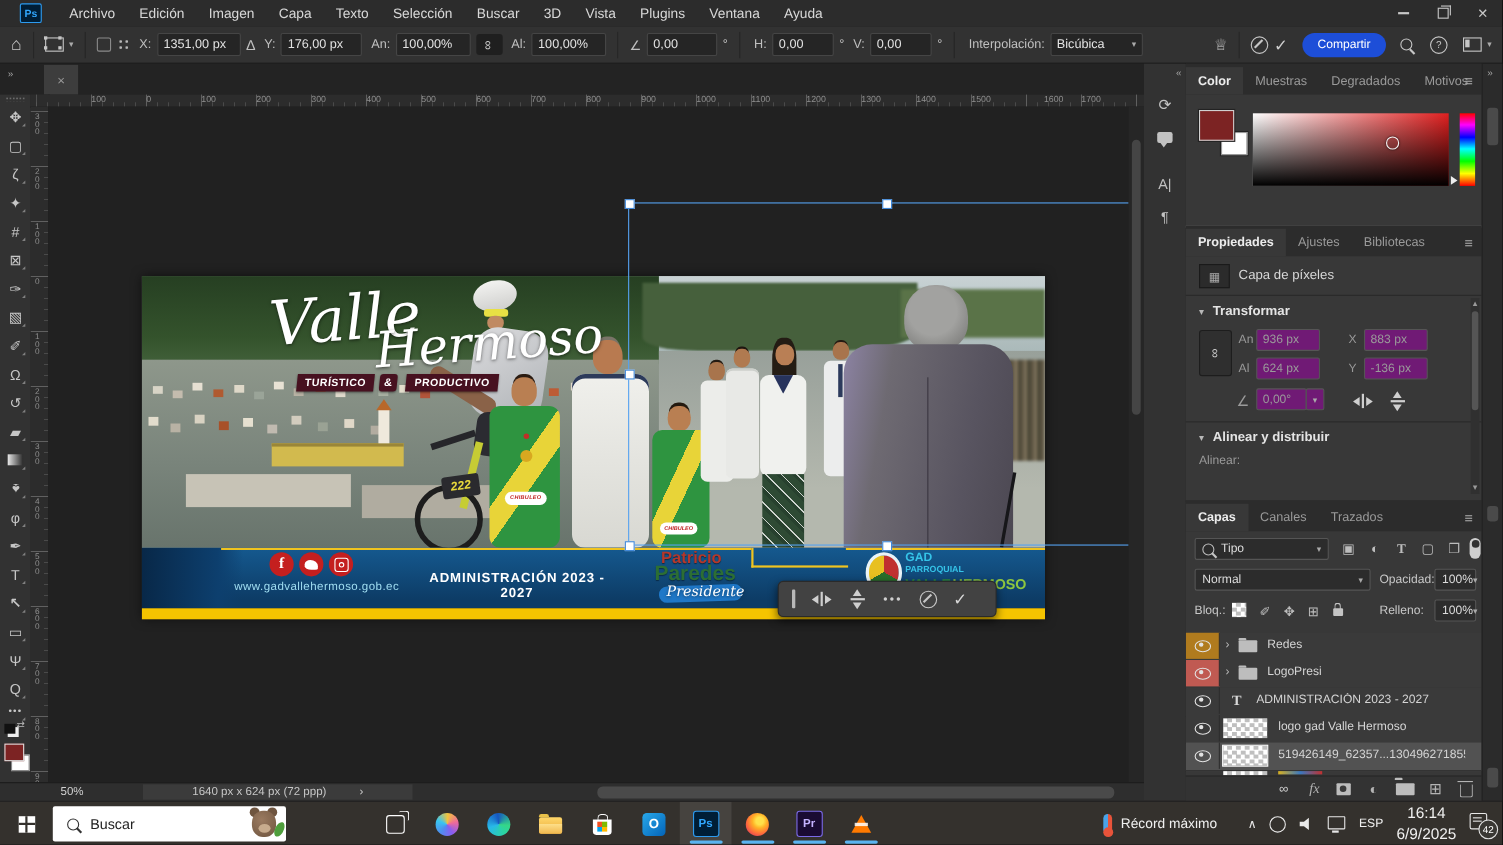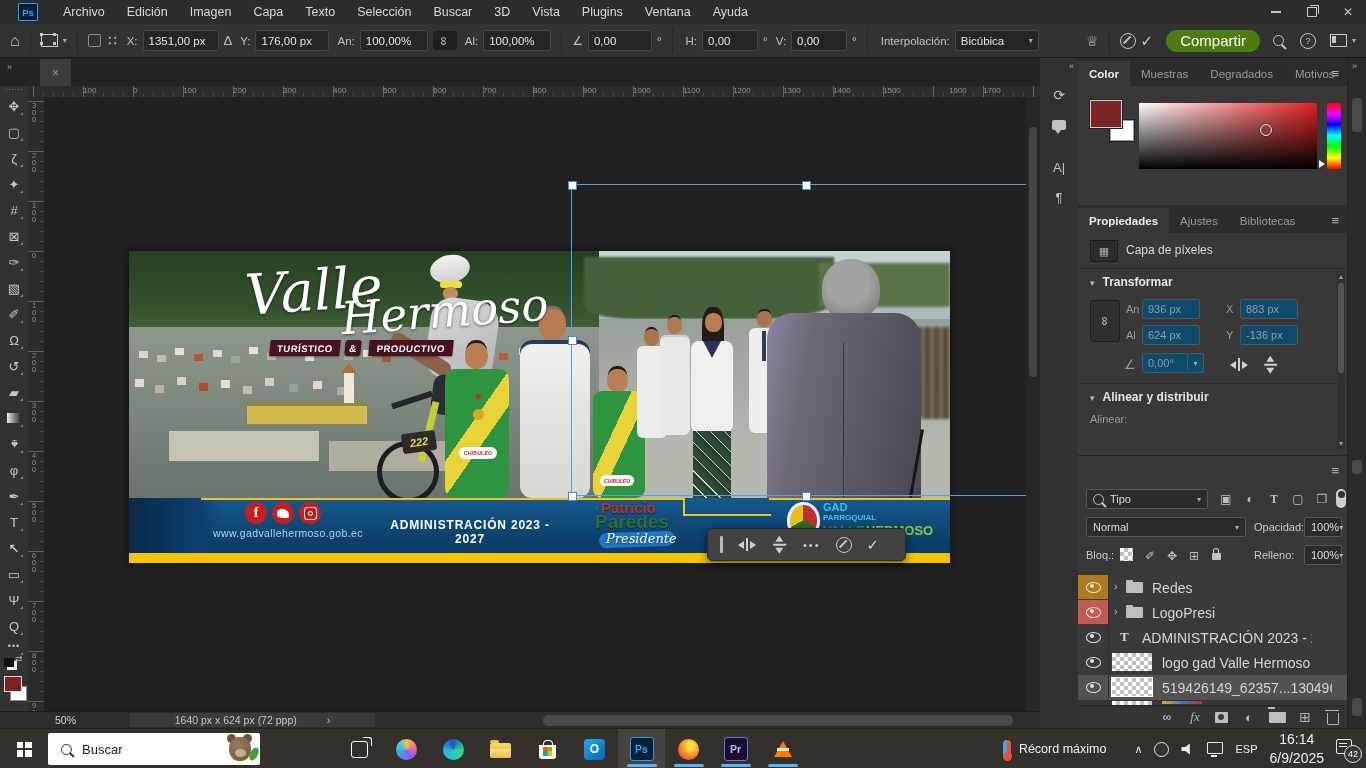--- a/index.html
+++ b/index.html
@@ -33,22 +33,22 @@
   .i-bbox{width:15px;height:11px;border:1px solid #c6c6c6;position:relative;}
   .i-bbox::before{content:"";position:absolute;left:-2px;top:-2px;width:3px;height:3px;background:#c6c6c6;
     box-shadow:13px 0 0 #c6c6c6,0 9px 0 #c6c6c6,13px 9px 0 #c6c6c6;}
   .i-refgrid{width:13px;height:13px;background-image:radial-gradient(#b8b8b8 1px,transparent 1.3px);
     background-size:5.5px 5.5px;background-position:1px 1px;}
   .i-check{width:11px;height:11px;border:1px solid #8a8a8a;border-radius:2px;}
   .linkbtn{width:24px;height:19px;background:#1f1f1f;border-radius:3px;display:flex;align-items:center;justify-content:center;}
   .i-chain{display:inline-block;transform:rotate(90deg);font-size:12px;color:#cfcfcf;}
   .ddown{display:flex;align-items:center;gap:6px;justify-content:space-between;}
   .caret{font-size:8px;color:#aaa;}
-  .share-btn{background:#4d7c0f;color:#fff;height:22px;border-radius:11px;padding:0 14px;display:flex;
-    align-items:center;font-size:15px;margin:0 8px;}
+  .share-btn{background:#1d4ed8;color:#fff;height:22px;border-radius:11px;padding:0 14px;display:flex;
+    align-items:center;font-size:11px;margin:0 8px;}
   .i-circle-slash{width:14px;height:14px;border:1.5px solid #c6c6c6;border-radius:50%;position:relative;}
   .i-circle-slash::after{content:"";position:absolute;left:1px;top:5px;width:10px;height:1.5px;background:#c6c6c6;transform:rotate(-45deg);}
   .i-commit{font-size:15px;color:#cfcfcf;}
   .i-search{width:9px;height:9px;border:1.5px solid #c6c6c6;border-radius:50%;position:relative;}
   .i-search::after{content:"";position:absolute;right:-4px;bottom:-2px;width:6px;height:1.5px;background:#c6c6c6;transform:rotate(45deg);}
   .i-help{width:14px;height:14px;border:1.5px solid #c6c6c6;border-radius:50%;display:flex;align-items:center;
     justify-content:center;font-size:9px;color:#c6c6c6;}
   .i-ws{width:15px;height:11px;border:1px solid #c6c6c6;position:relative;}
   .i-ws::before{content:"";position:absolute;left:1px;top:1px;width:4px;height:7px;background:#c6c6c6;}
   .i-warp{font-size:14px;color:#c0c0c0;}
@@ -141,21 +141,21 @@
   .dockcol{position:absolute;left:0;top:0;width:38px;height:670px;background:#323232;border-right:1px solid #242424;}
   .dicon{position:absolute;left:8px;width:22px;height:22px;display:flex;align-items:center;justify-content:center;color:#c2c2c2;}
   .i-bubble{width:14px;height:10px;background:#c2c2c2;border-radius:2px;position:relative;}
   .i-bubble::after{content:"";position:absolute;left:3px;bottom:-4px;border-left:3px solid transparent;border-right:3px solid transparent;border-top:4px solid #c2c2c2;}
   .panels{position:absolute;left:38px;top:0;width:269px;height:670px;background:#383838;}
   .psec{position:absolute;left:0;width:269px;}
   .tabstrip{position:absolute;left:0;top:0;width:269px;height:28px;background:#2c2c2c;display:flex;align-items:flex-end;}
   .ptab{height:25px;padding:0 11px;display:flex;align-items:center;font-size:11.5px;color:#9a9a9a;white-space:nowrap;}
   .ptab.on{background:#383838;color:#ececec;font-weight:bold;}
   .pmenu{position:absolute;right:8px;top:8px;color:#b0b0b0;font-size:13px;}
-  .fieldbox{position:absolute;height:20px;background:#0c4a6e;border:1px solid #555;border-radius:2px;color:#9a9a9a;
+  .fieldbox{position:absolute;height:20px;background:#701a75;border:1px solid #555;border-radius:2px;color:#9a9a9a;
     font-size:11px;display:flex;align-items:center;padding:0 5px;box-sizing:border-box;}
   .dimlab{position:absolute;color:#9a9a9a;font-size:11px;}
   .sechead{position:absolute;color:#e4e4e4;font-size:12px;font-weight:bold;}
   .chev{color:#b8b8b8;font-size:9px;margin-right:8px;font-weight:normal;}
   .divider{position:absolute;left:0;width:269px;height:1px;background:#2a2a2a;}
   .pscroll{position:absolute;left:259px;width:8px;background:#303030;}
   .pscroll .pthumb{position:absolute;left:1px;width:6px;background:#555;border-radius:3px;}
   .sarrow{position:absolute;left:0;width:8px;text-align:center;font-size:7px;color:#999;}
   .checker{background-image:conic-gradient(#bfbfbf 0 25%,#fff 0 50%,#bfbfbf 0 75%,#fff 0);background-size:8px 8px;}
   .selbox{position:absolute;height:20px;background:#2c2c2c;border:1px solid #555;border-radius:2px;color:#dcdcdc;
@@ -173,21 +173,21 @@
   .lrow.sel{background:#525252;}
   .eye-cell{position:absolute;left:0;top:0;width:30px;height:24px;border-right:1px solid #2e2e2e;display:flex;align-items:center;justify-content:center;}
   .i-eye{width:13px;height:9px;border:1.3px solid #e2e2e2;border-radius:50%;position:relative;}
   .i-eye::after{content:"";position:absolute;left:3px;top:1.5px;width:4px;height:4px;border-radius:50%;background:#e2e2e2;}
   .lexp{position:absolute;left:36px;top:5px;color:#b8b8b8;font-size:11px;}
   .i-folder{position:absolute;left:48px;top:7px;width:17px;height:11px;background:#bdbdbd;border-radius:1px;}
   .i-folder::before{content:"";position:absolute;left:0;top:-2.5px;width:7px;height:2.5px;background:#bdbdbd;border-radius:1px 1px 0 0;}
   .lticon{position:absolute;left:42px;top:4px;color:#d8d8d8;font-size:13px;font-weight:bold;font-family:"Liberation Serif",serif;}
   .thumb{position:absolute;left:34px;top:3px;width:40px;height:18px;}
   .thumb.tsel{outline:1.5px solid #fff;}
-  .lname{position:absolute;left:84px;top:5px;color:#d4d4d4;font-size:14px;white-space:nowrap;overflow:hidden;max-width:170px;}
+  .lname{position:absolute;left:84px;top:5px;color:#d4d4d4;font-size:11px;white-space:nowrap;overflow:hidden;max-width:170px;}
   .lrow.g .lname{left:74px;}
   .lrow.t .lname{left:64px;}
   .lfooter{position:absolute;left:0;top:250px;width:269px;height:23px;background:#333;border-top:1px solid #262626;}
   .fo{position:absolute;top:3px;width:18px;height:16px;display:flex;align-items:center;justify-content:center;color:#b4b4b4;}
   .i-mask{width:13px;height:11px;background:#bdbdbd;border-radius:1px;display:flex;align-items:center;justify-content:center;}
   .i-mask::before{content:"";width:6px;height:6px;border-radius:50%;background:#3a3a3a;}
   .i-trash{width:10px;height:11px;border:1.2px solid #b4b4b4;border-top:none;border-radius:0 0 2px 2px;position:relative;margin-top:3px;}
   .i-trash::before{content:"";position:absolute;left:-3px;top:-3px;width:14px;height:1.5px;background:#b4b4b4;}
   .farstrip{position:absolute;left:307px;top:0;width:19px;height:670px;background:#2b2b2b;border-left:1px solid #222;}
   .fthumb{position:absolute;left:4px;width:10px;background:#4a4a4a;border-radius:3px;}
@@ -670,20 +670,25 @@
         <span class="sechead" style="left:12px;top:185px;"><span class="chev">▾</span><span>Alinear y distribuir</span></span>
         <span class="dimlab" style="left:12px;top:208px;">Alinear:</span>
         <div class="pscroll" style="top:66px;height:178px;">
           <span class="sarrow" style="top:2px;">▲</span>
           <span class="pthumb" style="top:12px;height:90px;"></span>
           <span class="sarrow" style="bottom:2px;">▼</span>
         </div>
       </div>
 
       <div class="psec" style="top:397px;height:273px;">
+        <div class="tabstrip">
+          <span class="ptab on">Capas</span>
+          <span class="ptab">Canales</span>
+          <span class="ptab">Trazados</span>
+        </div>
         <span class="pmenu">≡</span>
         <span class="selbox" style="left:8px;top:34px;width:122px;">
           <span style="display:flex;align-items:center;gap:6px;">
               <span class="i-search" style="border-color:#bbb;"></span>
               <span>Tipo</span>
             </span>
           <span class="caret">▾</span>
         </span>
         <span class="ficon" style="left:138px;top:35px;">▣</span>
         <span class="ficon" style="left:162px;top:35px;">◐</span>

